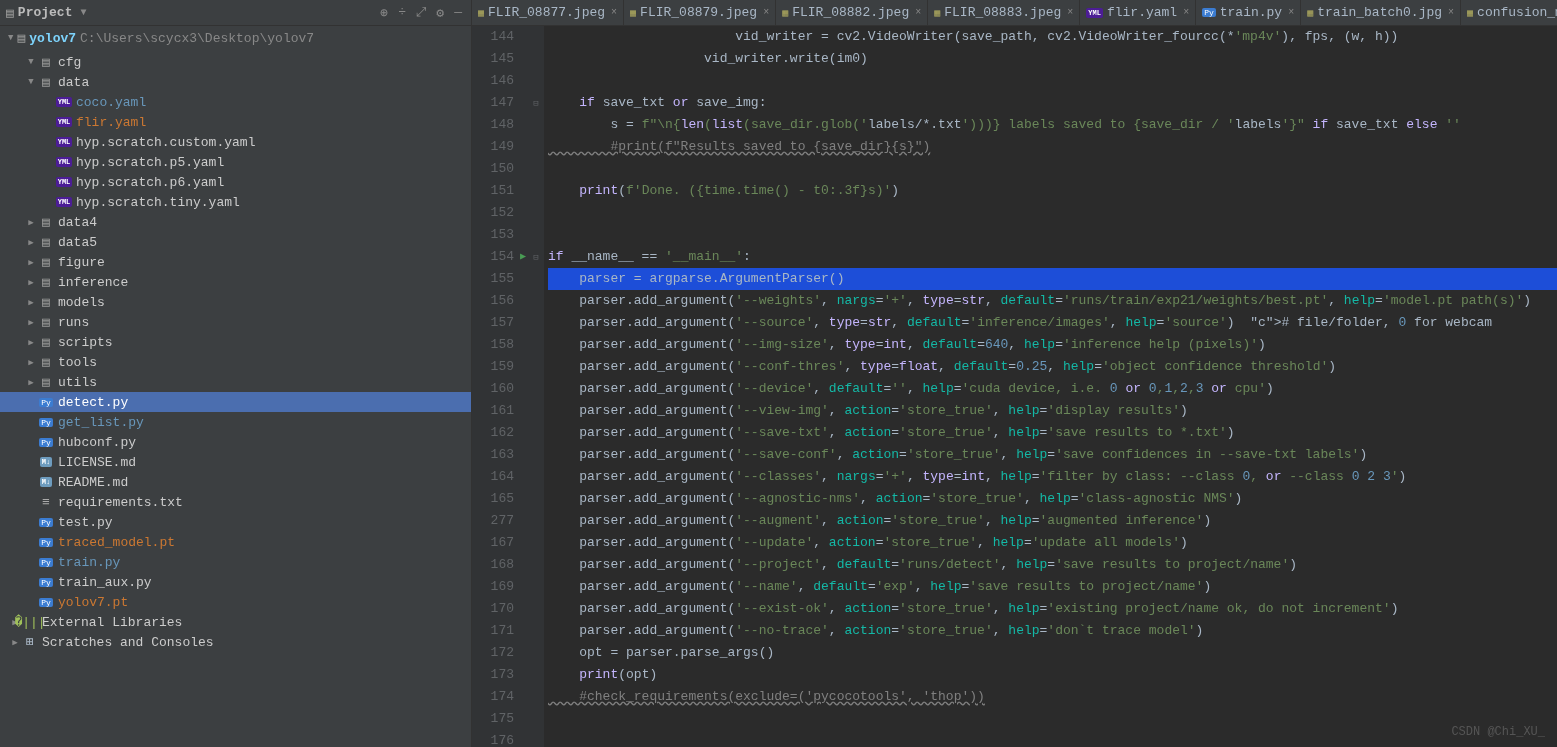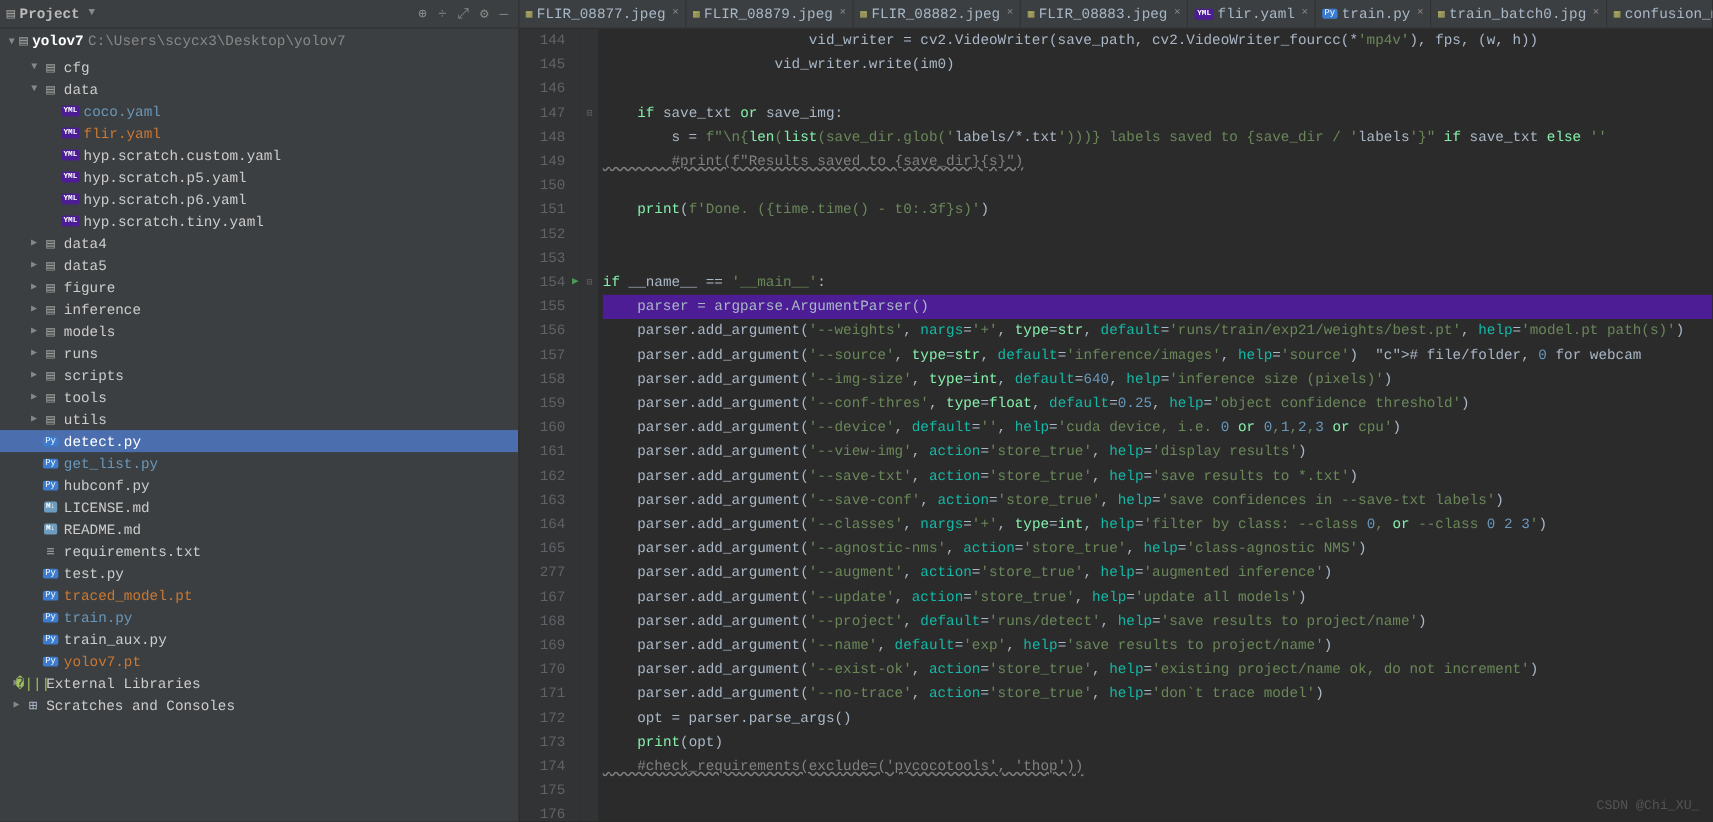--- a/index.html
+++ b/index.html
@@ -5,21 +5,21 @@
 *{margin:0;padding:0;box-sizing:border-box;font-family:Consolas,'Courier New',monospace;font-size:13px}
 body{background:#2b2b2b;color:#a9b7c6;width:1557px;height:747px;overflow:hidden}
 .root{display:flex;height:100%}
 .sidebar{width:472px;background:#3c3f41;display:flex;flex-direction:column;border-right:1px solid #323232}
 .sb-header{height:26px;background:#3c3f41;border-bottom:1px solid #323232;display:flex;align-items:center;padding:0 6px;gap:4px}
 .sb-header .title{color:#bbb;font-weight:bold}
 .sb-header .arrow{color:#888;font-size:10px;margin-left:4px}
 .sb-header .spacer{flex:1}
 .sb-header .icon{color:#888;padding:0 3px;cursor:pointer}
 .breadcrumb{padding:4px 8px;color:#888;display:flex;gap:4px;align-items:center}
-.breadcrumb .proj{color:#ffffff;font-weight:bold}
+.breadcrumb .proj{color:#7dd3fc;font-weight:bold}
 .tree{flex:1;overflow:auto;padding-top:2px}
 .tree-row{display:flex;align-items:center;height:20px;padding-left:8px;cursor:pointer;white-space:nowrap}
 .tree-row.active{background:#4b6eaf}
 .tree-row.active .lbl{color:#fff}
 .chev{width:14px;color:#888;font-size:9px;text-align:center;cursor:pointer}
 .tree-icon{width:16px;height:14px;margin-right:4px;display:flex;align-items:center;justify-content:center}
 .folder-icon{color:#999}
 .py-icon{background:#3b7cd1;color:#fff;font-size:8px;border-radius:2px;padding:0 2px;font-weight:normal}
 .yml-icon{background:#4c1d95;color:#fff;font-size:7px;border-radius:2px;padding:1px 2px;font-weight:bold}
 .md-icon{background:#6e9cbe;color:#fff;font-size:7px;border-radius:2px;padding:1px 2px;font-weight:bold}
@@ -34,26 +34,26 @@
 .tab-close{color:#888;font-size:10px;margin-left:2px}
 .tab-icon{font-size:10px}
 .editor{flex:1;display:flex;overflow:hidden;background:#2b2b2b}
 .gutter{width:56px;background:#313335;color:#606366;text-align:right;padding:0 14px 0 0;user-select:none}
 .gutter-row{height:22px;line-height:22px;position:relative}
 .run-icon{position:absolute;right:-12px;color:#499c54;font-size:10px}
 .fold-col{width:16px;background:#313335}
 .fold-row{height:22px;display:flex;align-items:center;justify-content:center;color:#606366;font-size:9px}
 .code{flex:1;overflow:auto;padding-left:4px}
 .code-row{height:22px;line-height:22px;white-space:pre}
-.code-row.hl{background:#4c1d95}
+.code-row.hl{background:#1d4ed8}
 .s{color:#6a8759}
 .n{color:#6897bb}
 .c{color:#808080}
 .p{color:#14b8a6}
-.bi{color:#86efac}
+.bi{color:#c4b5fd}
 .und{text-decoration:underline wavy #808080}
 .watermark{position:fixed;bottom:8px;right:12px;color:#555;font-size:12px}
 </style>
 </head>
 <body>
 
 <div class="root">
   <div class="sidebar">
     <div class="sb-header">
       <span class="folder-icon">▤</span>
@@ -379,21 +379,21 @@
           <div class="code-row">        s = <span class="s">f"\n{<span class="bi">len</span>(<span class="bi">list</span>(save_dir.glob('</span>labels/*.txt<span class="s">')))} labels saved to {save_dir / '</span>labels<span class="s">'}"</span> <span class="bi">if</span> save_txt <span class="bi">else</span> <span class="s">''</span></div>
           <div class="code-row"><span class="c und">        #print(f"Results saved to {save_dir}{s}")</span></div>
           <div class="code-row"></div>
           <div class="code-row">    <span class="bi">print</span>(<span class="s">f'Done. ({time.time() - t0:.3f}s)'</span>)</div>
           <div class="code-row"></div>
           <div class="code-row"></div>
           <div class="code-row"><span class="bi">if</span> __name__ == <span class="s">'__main__'</span>:</div>
           <div class="code-row hl">    parser = argparse.ArgumentParser()</div>
           <div class="code-row">    parser.add_argument(<span class="s">'--weights'</span>, <span class="p">nargs</span>=<span class="s">'+'</span>, <span class="bi">type</span>=<span class="bi">str</span>, <span class="p">default</span>=<span class="s">'runs/train/exp21/weights/best.pt'</span>, <span class="p">help</span>=<span class="s">'model.pt path(s)'</span>)</div>
           <div class="code-row">    parser.add_argument(<span class="s">'--source'</span>, <span class="bi">type</span>=<span class="bi">str</span>, <span class="p">default</span>=<span class="s">'inference/images'</span>, <span class="p">help</span>=<span class="s">'source'</span>)  <span class="&lt;span">"c"</span>&gt;# file/folder, <span class="n">0</span> for webcam</div>
-          <div class="code-row">    parser.add_argument(<span class="s">'--img-size'</span>, <span class="bi">type</span>=<span class="bi">int</span>, <span class="p">default</span>=<span class="n">640</span>, <span class="p">help</span>=<span class="s">'inference size (pixels)'</span>)</div>
+          <div class="code-row">    parser.add_argument(<span class="s">'--img-size'</span>, <span class="bi">type</span>=<span class="bi">int</span>, <span class="p">default</span>=<span class="n">640</span>, <span class="p">help</span>=<span class="s">'inference help (pixels)'</span>)</div>
           <div class="code-row">    parser.add_argument(<span class="s">'--conf-thres'</span>, <span class="bi">type</span>=<span class="bi">float</span>, <span class="p">default</span>=<span class="n">0.25</span>, <span class="p">help</span>=<span class="s">'object confidence threshold'</span>)</div>
           <div class="code-row">    parser.add_argument(<span class="s">'--device'</span>, <span class="p">default</span>=<span class="s">''</span>, <span class="p">help</span>=<span class="s">'cuda device, i.e. <span class="n">0</span> <span class="bi">or</span> <span class="n">0</span>,<span class="n">1</span>,<span class="n">2</span>,<span class="n">3</span> <span class="bi">or</span> cpu'</span>)</div>
           <div class="code-row">    parser.add_argument(<span class="s">'--view-img'</span>, <span class="p">action</span>=<span class="s">'store_true'</span>, <span class="p">help</span>=<span class="s">'display results'</span>)</div>
           <div class="code-row">    parser.add_argument(<span class="s">'--save-txt'</span>, <span class="p">action</span>=<span class="s">'store_true'</span>, <span class="p">help</span>=<span class="s">'save results to *.txt'</span>)</div>
           <div class="code-row">    parser.add_argument(<span class="s">'--save-conf'</span>, <span class="p">action</span>=<span class="s">'store_true'</span>, <span class="p">help</span>=<span class="s">'save confidences in --save-txt labels'</span>)</div>
           <div class="code-row">    parser.add_argument(<span class="s">'--classes'</span>, <span class="p">nargs</span>=<span class="s">'+'</span>, <span class="bi">type</span>=<span class="bi">int</span>, <span class="p">help</span>=<span class="s">'filter by class: --class <span class="n">0</span>, <span class="bi">or</span> --class <span class="n">0</span> <span class="n">2</span> <span class="n">3</span>'</span>)</div>
           <div class="code-row">    parser.add_argument(<span class="s">'--agnostic-nms'</span>, <span class="p">action</span>=<span class="s">'store_true'</span>, <span class="p">help</span>=<span class="s">'class-agnostic NMS'</span>)</div>
           <div class="code-row">    parser.add_argument(<span class="s">'--augment'</span>, <span class="p">action</span>=<span class="s">'store_true'</span>, <span class="p">help</span>=<span class="s">'augmented inference'</span>)</div>
           <div class="code-row">    parser.add_argument(<span class="s">'--update'</span>, <span class="p">action</span>=<span class="s">'store_true'</span>, <span class="p">help</span>=<span class="s">'update all models'</span>)</div>
           <div class="code-row">    parser.add_argument(<span class="s">'--project'</span>, <span class="p">default</span>=<span class="s">'runs/detect'</span>, <span class="p">help</span>=<span class="s">'save results to project/name'</span>)</div>

